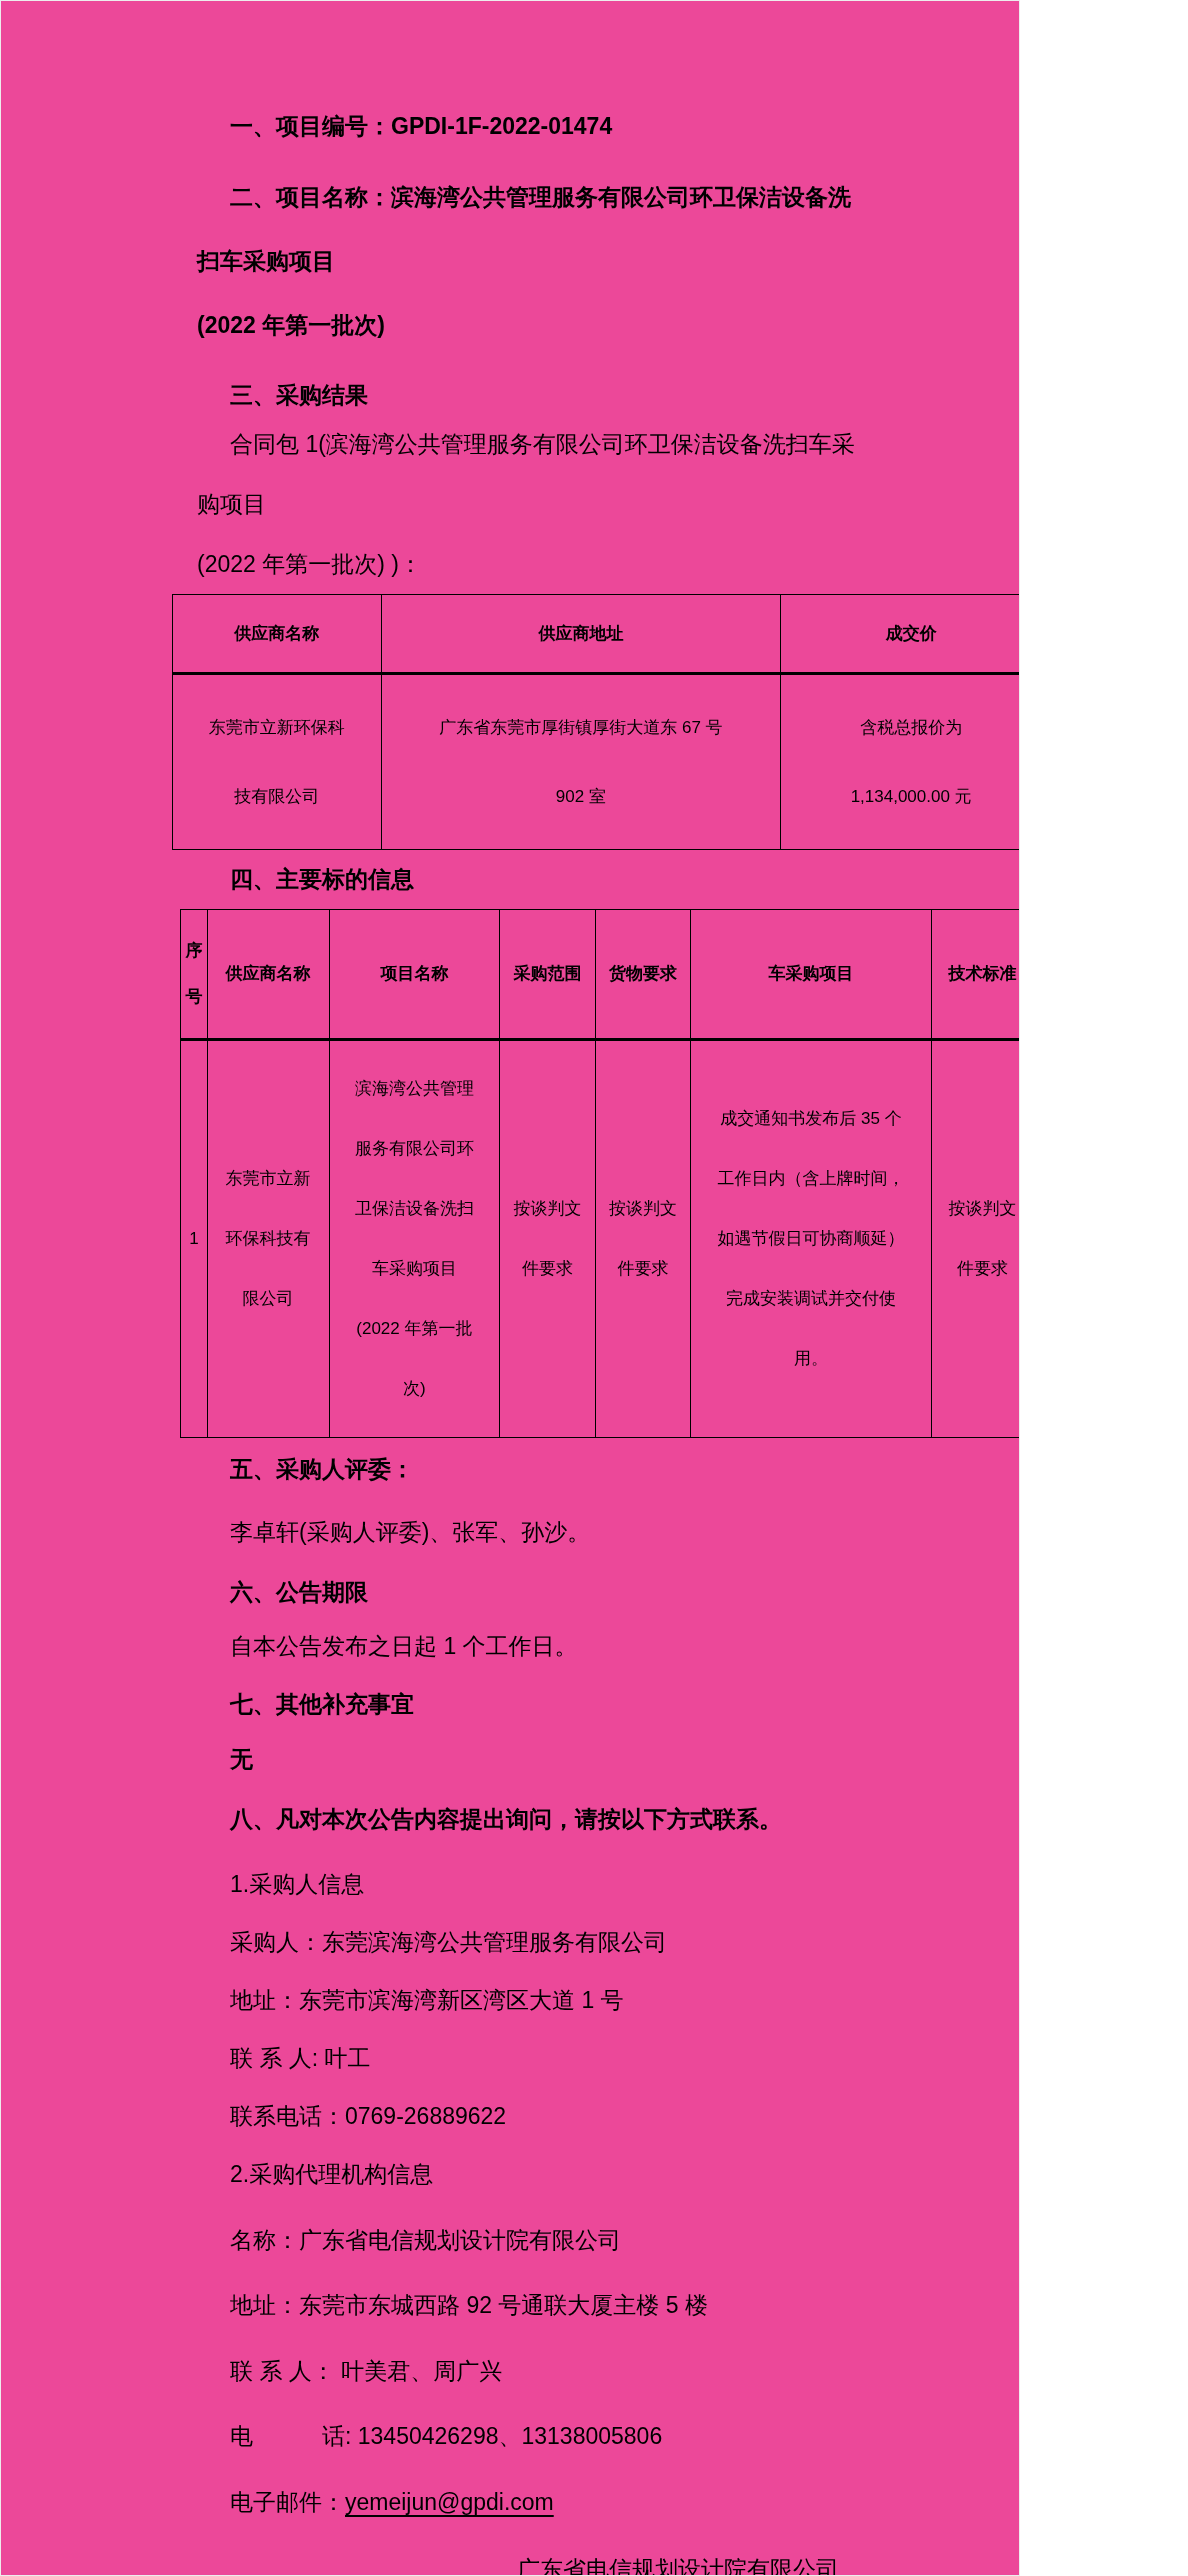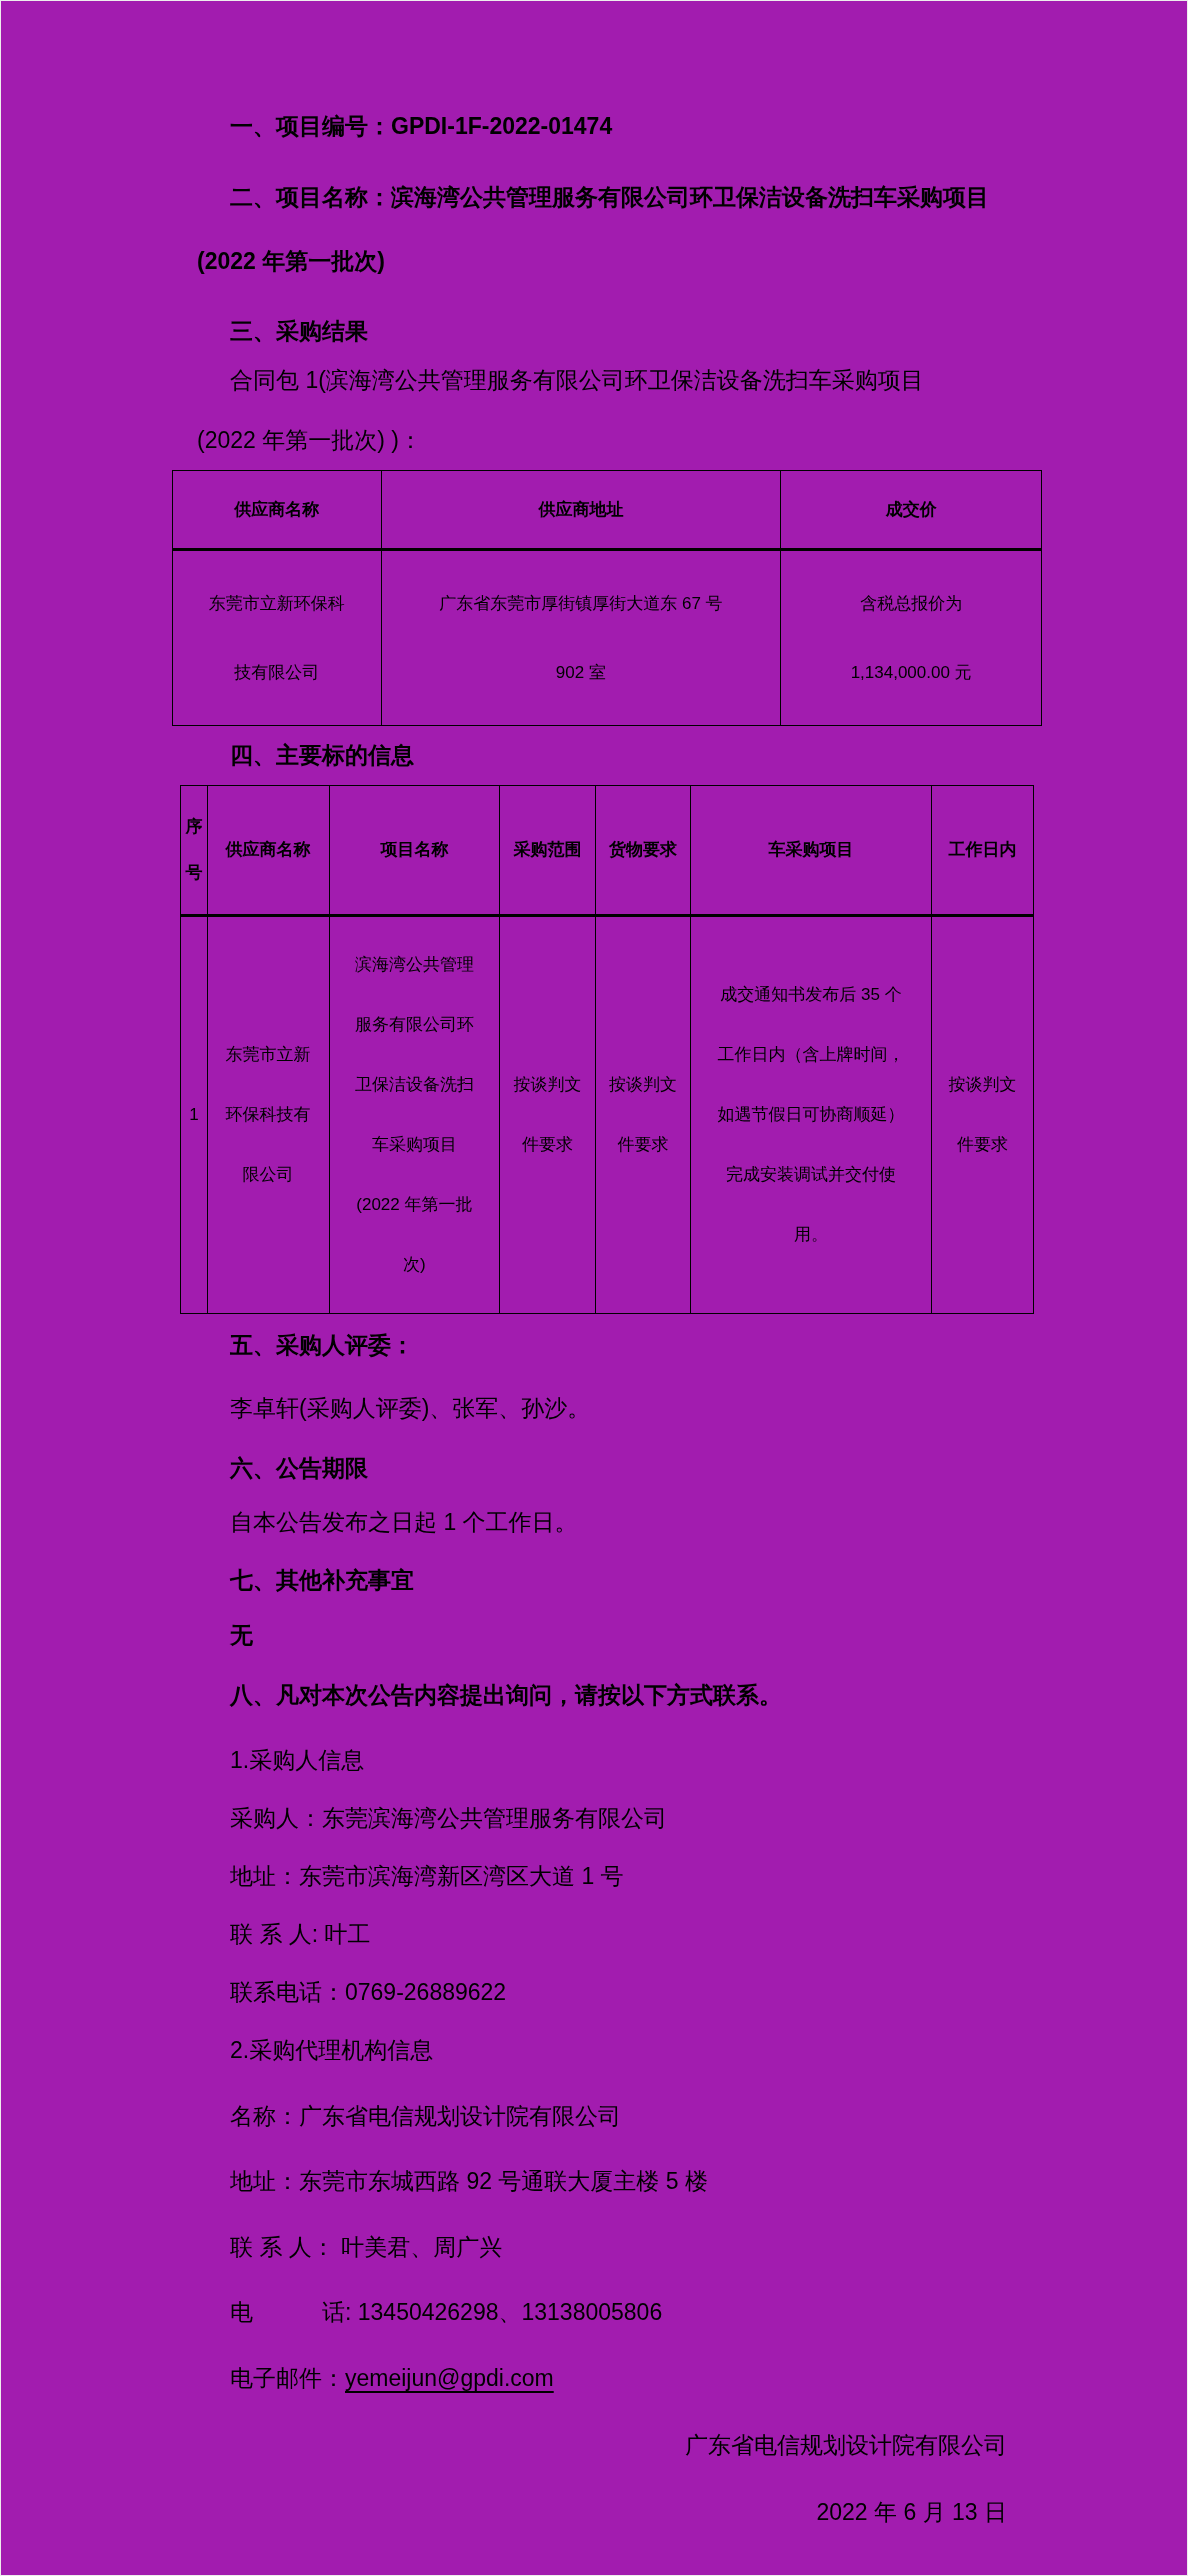--- a/index.html
+++ b/index.html
@@ -1,20 +1,20 @@
 <!DOCTYPE html>
 <html style="font-size:12px"><head>
 <meta charset="utf-8">
 <style>
   html,body{margin:0;padding:0;background:#ffffff;}
   .page{
     position:relative;
-    width:1188px;height:2576px;
+    width:1020px;height:2576px;
     box-sizing:border-box;
-    background:#a21caf;
+    background:#ec4899;
     border:1.5px solid #ededed;
     padding:0 148px 0 171px;
     font-family:"Liberation Sans","DejaVu Sans",sans-serif;
     color:#000000;
     overflow:hidden;
   }
   .p{
     margin:0;
     font-size:23px;
     line-height:37px;
@@ -125,21 +125,21 @@
         <col style="width:12%">
     </colgroup>
     <thead>
       <tr>
         <th>序号</th>
         <th>供应商名称</th>
         <th>项目名称</th>
         <th>采购范围</th>
         <th>货物要求</th>
         <th>车采购项目</th>
-        <th>工作日内</th>
+        <th>技术标准</th>
       </tr>
     </thead>
     <tbody>
       <tr>
         <td>1</td>
         <td>东莞市立新
 环保科技有
 限公司</td>
         <td>滨海湾公共管理
 服务有限公司环

